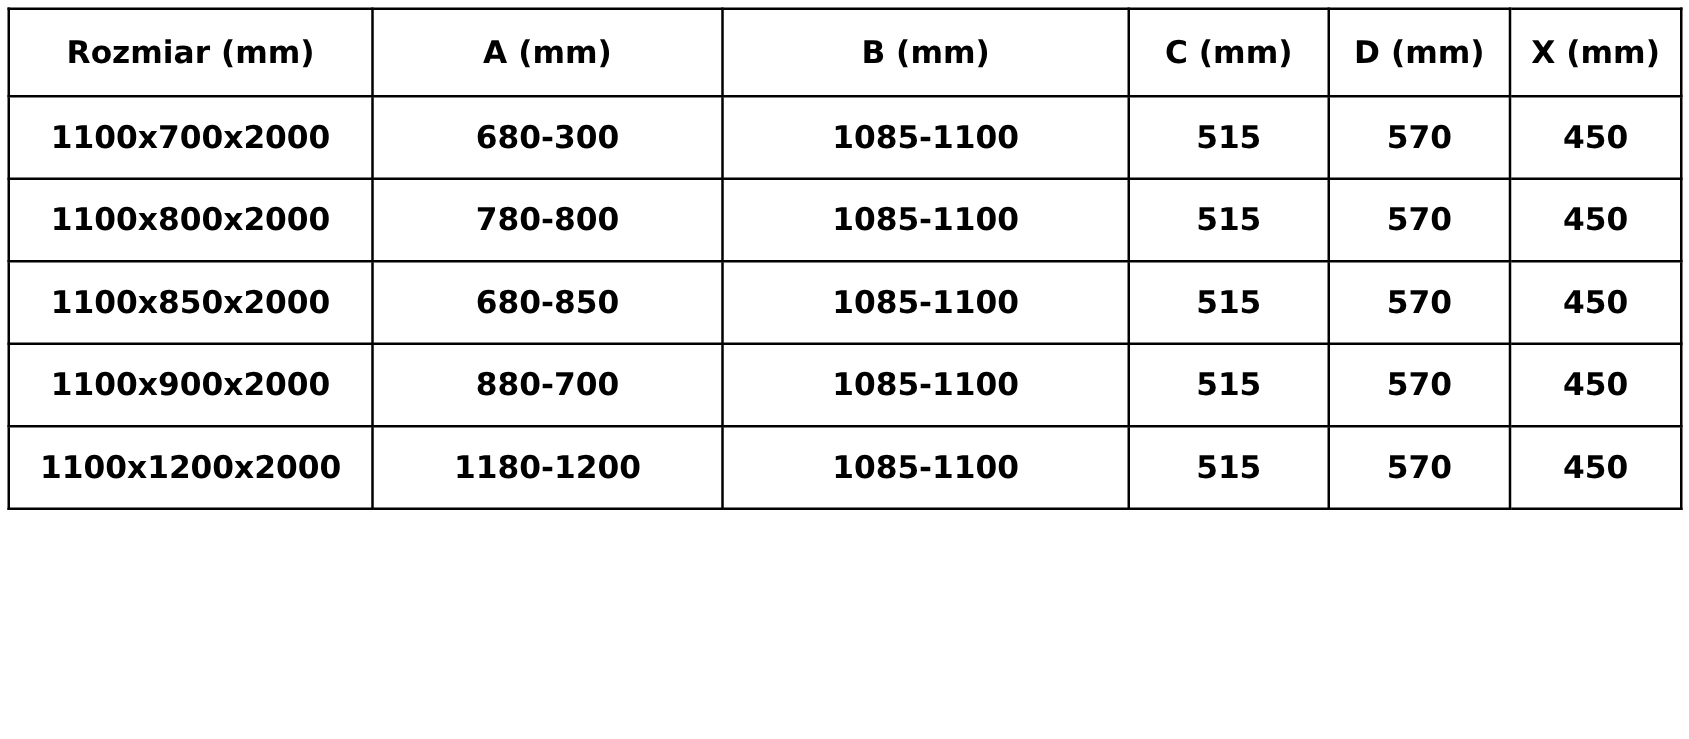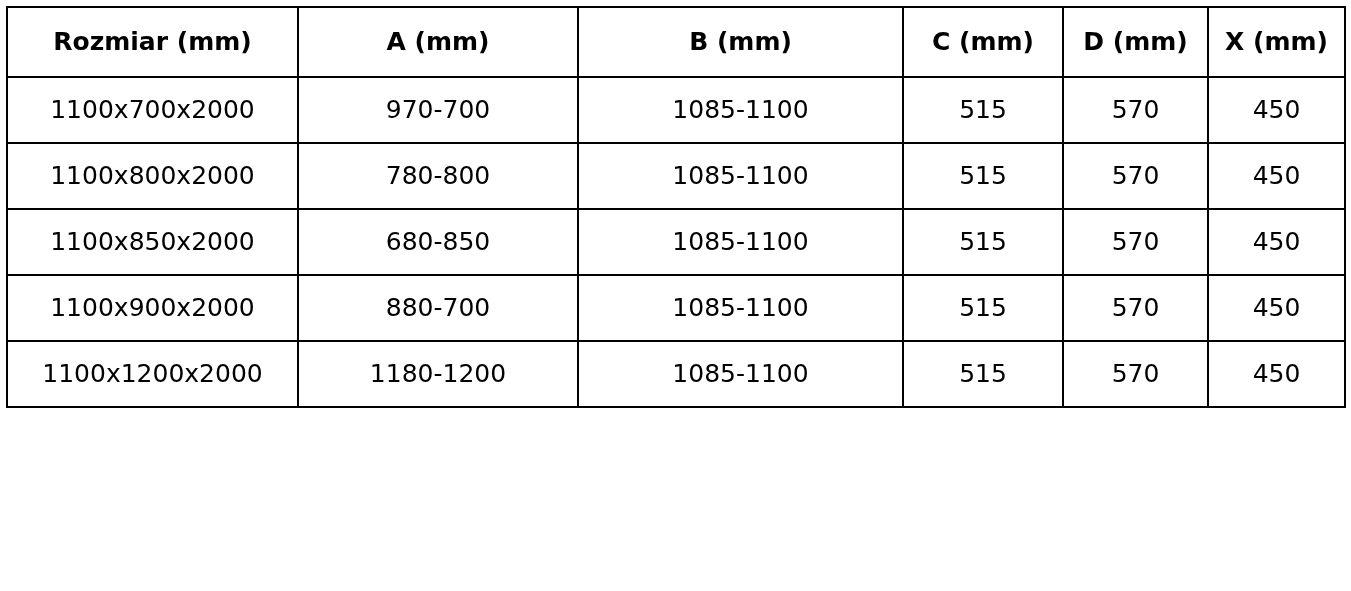--- a/index.html
+++ b/index.html
@@ -36,21 +36,21 @@
     padding: 0;
     height: 64px;
     margin-top: 14px;
   }
   table.size-table th {
     font-weight: bold;
     height: 68px;
     font-size: 25px;
   }
   table.size-table td {
-    font-weight: normal;
+    font-weight: bold;
   }
   col.c0 { width: 291px; }
   col.c1 { width: 280px; }
   col.c2 { width: 325px; }
   col.c3 { width: 160px; }
   col.c4 { width: 145px; }
   col.c5 { width: 137px; }
 </style>
 </head>
 <body>
@@ -71,21 +71,21 @@
         <th>A (mm)</th>
         <th>B (mm)</th>
         <th>C (mm)</th>
         <th>D (mm)</th>
         <th>X (mm)</th>
       </tr>
     </thead>
     <tbody>
       <tr>
         <td>1100x700x2000</td>
-        <td>970-700</td>
+        <td>680-300</td>
         <td>1085-1100</td>
         <td>515</td>
         <td>570</td>
         <td>450</td>
       </tr>
       <tr>
         <td>1100x800x2000</td>
         <td>780-800</td>
         <td>1085-1100</td>
         <td>515</td>

